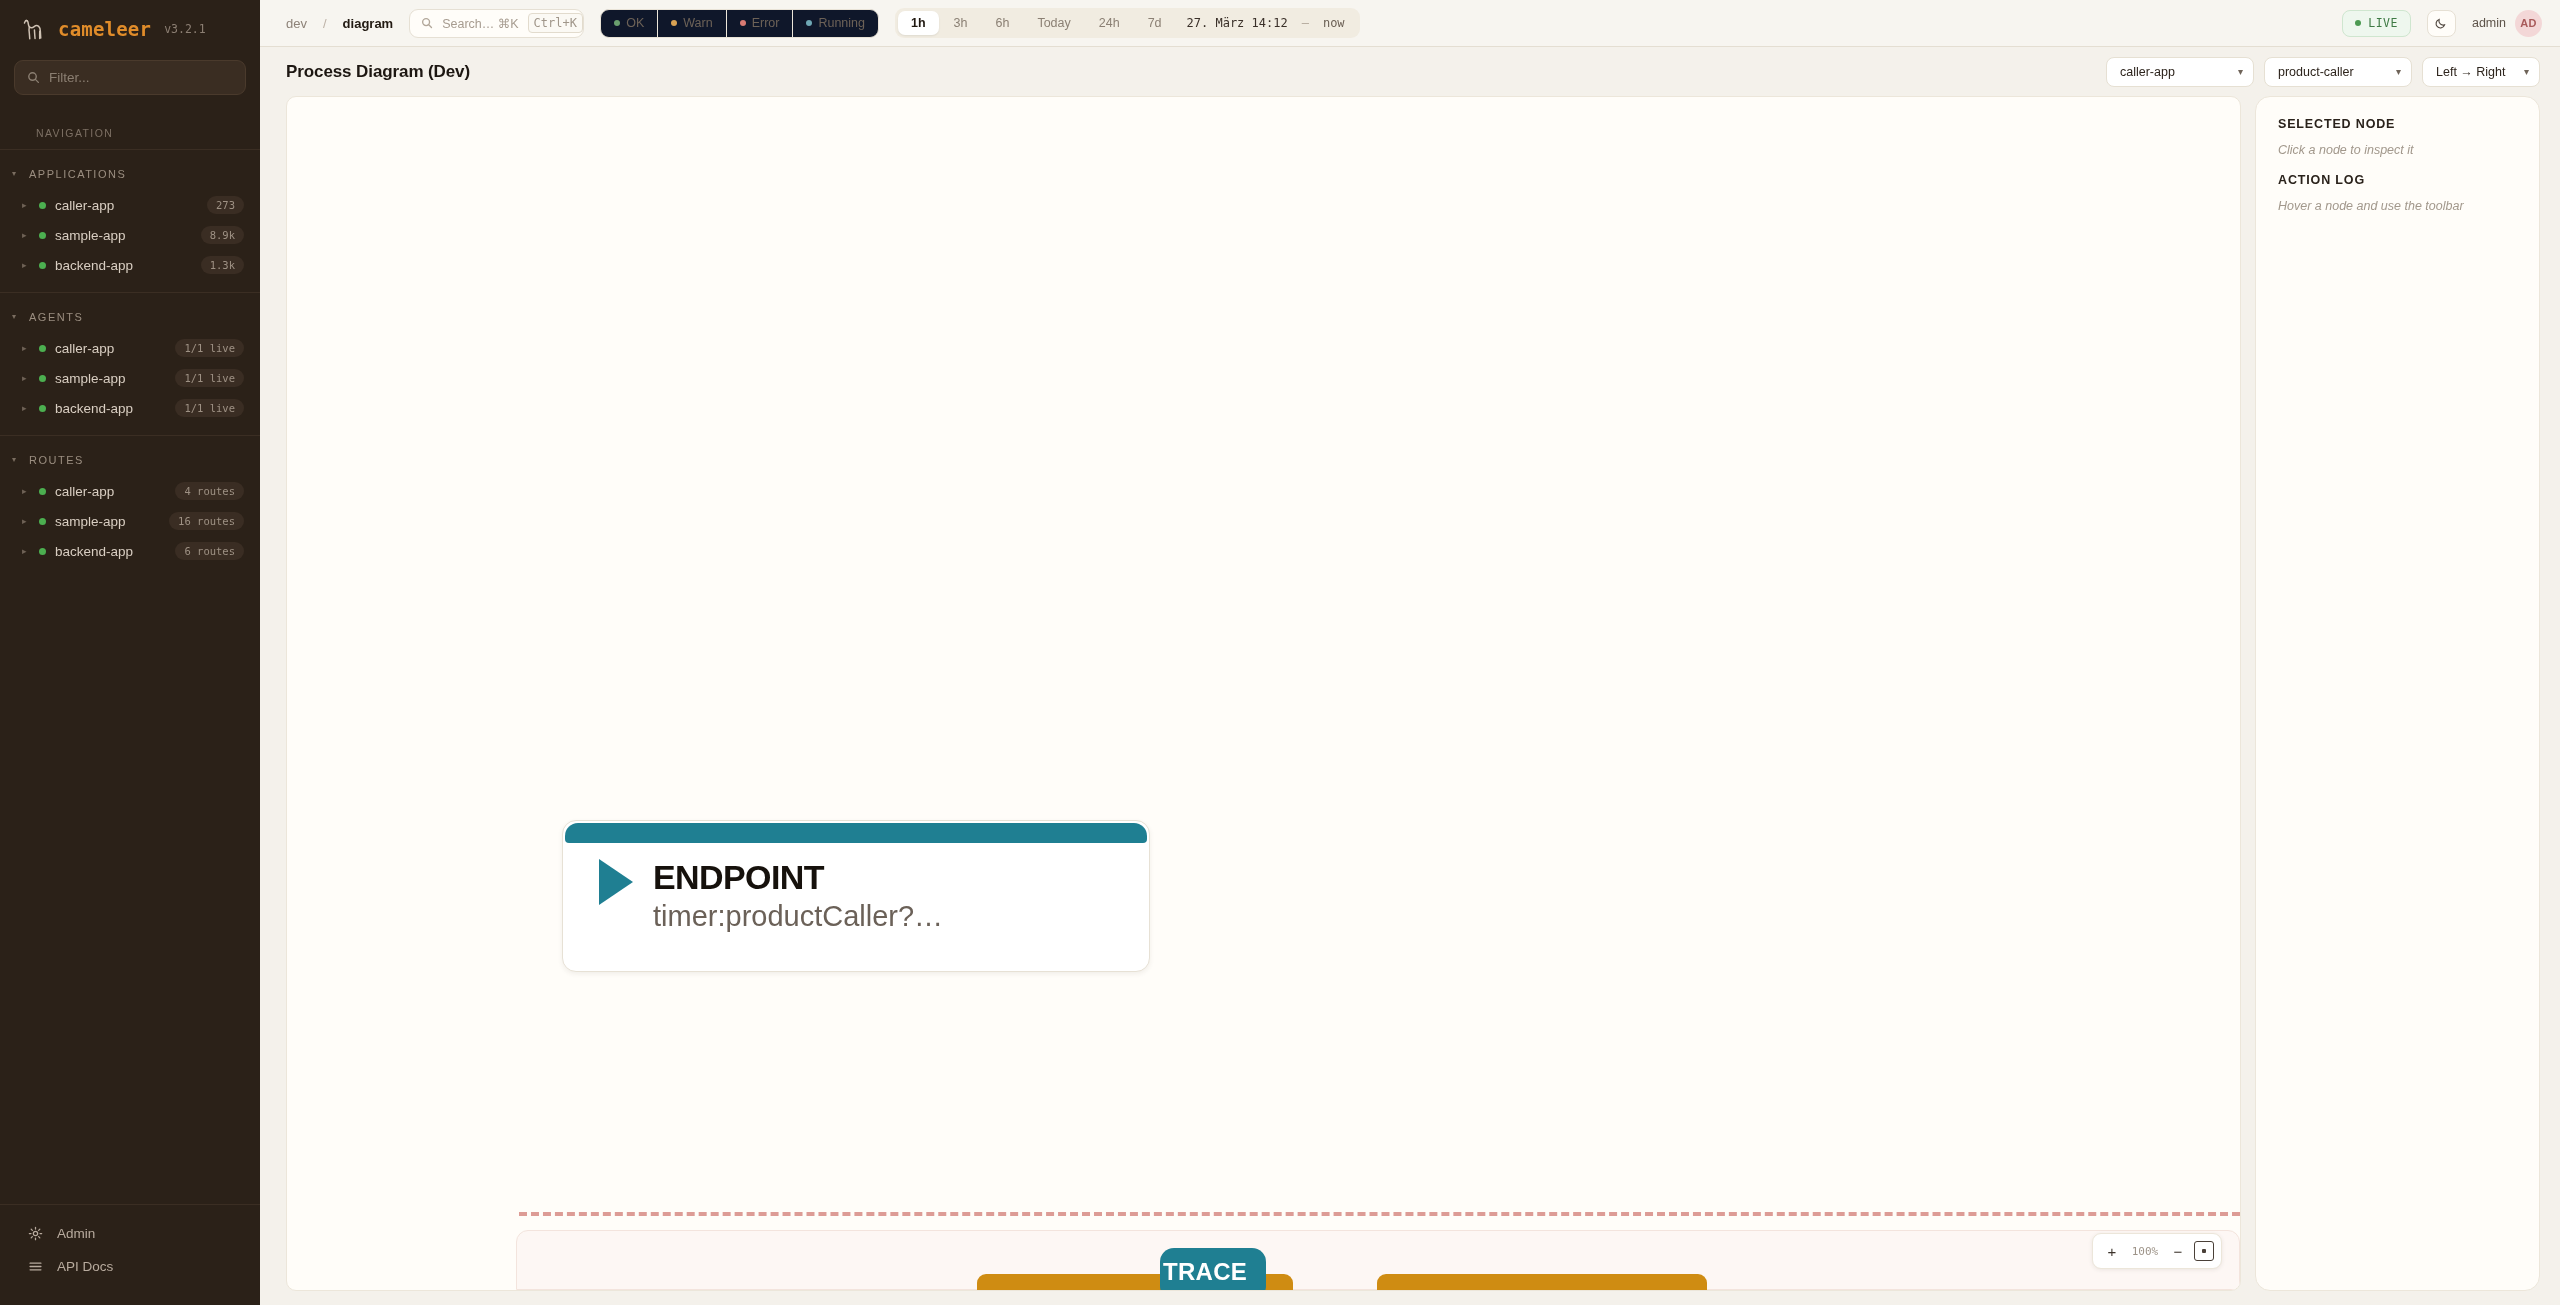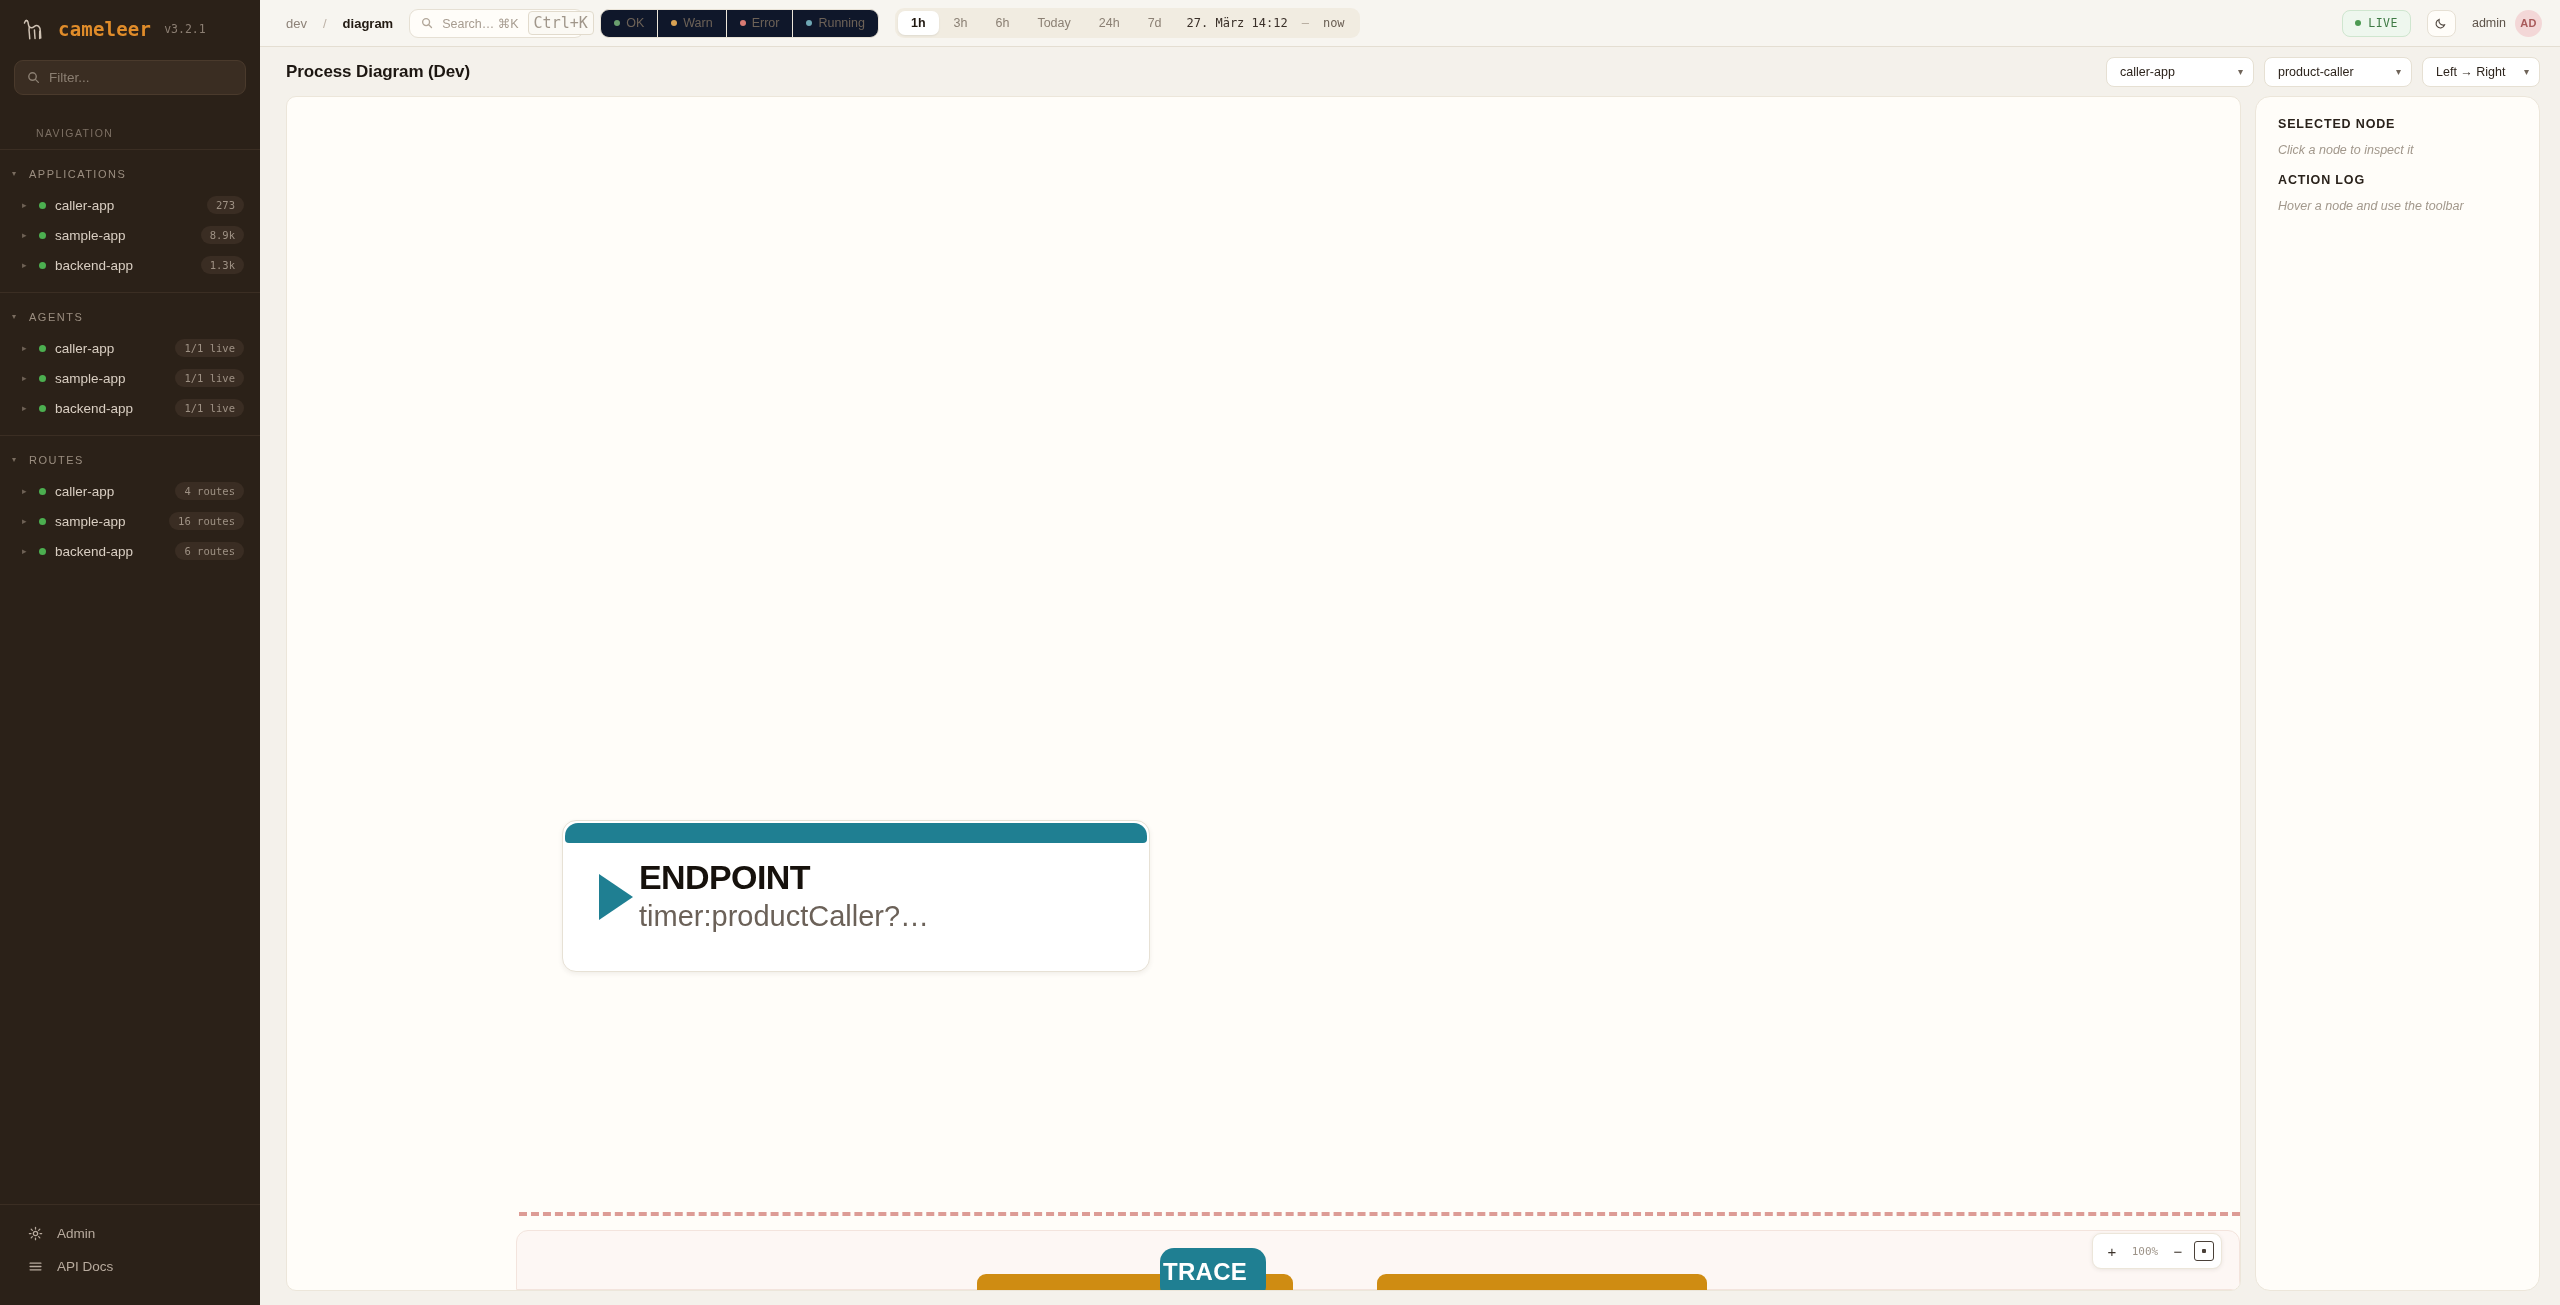--- a/index.html
+++ b/index.html
@@ -100,21 +100,21 @@
 
   .search-box {
     display: flex; align-items: center; gap: 9px;
     background: #fffdf9; border: 1px solid #e6e0d4;
     border-radius: 9px; height: 29px; padding: 0 9px 0 11px;
     width: 175px; cursor: text;
   }
   .search-box > svg { flex: 0 0 12px; }
   .search-ph { font-size: 12.5px; color: #a79c90; flex: 1 1 auto; white-space: nowrap; }
   .kbd {
-    font-family: "DejaVu Sans Mono", monospace; font-size: 15px;
+    font-family: "DejaVu Sans Mono", monospace; font-size: 12px;
     color: #a0968a; border: 1px solid #e2dbcd; border-radius: 4px;
     padding: 2px 5px; background: #fbf9f4;
   }
 
   .pills {
     display: flex; align-items: flex-start;
     background: #0f172a; border: 1px solid #e9e3d7; border-radius: 9px;
     height: 29px; overflow: hidden;
   }
   .pill {
@@ -199,21 +199,21 @@
 
   
   .node-endpoint {
     position: absolute; left: 275px; top: 723px;
     width: 588px; height: 152px;
     background: #ffffff; border: 1px solid #e7e1d5;
     border-radius: 14px; box-shadow: 0 2px 5px rgba(60,45,30,.07);
     overflow: hidden;
   }
   .node-bar { height: 20px; background: #1f7f92; border-radius: 13px 13px 4px 4px; margin: 2px 2px 0 2px; }
-  .node-body { display: flex; align-items: center; gap: 6px; padding: 16px 20px 0 36px; }
+  .node-body { display: flex; gap: 20px; padding: 16px 20px 0 36px; }
   .tri {
     width: 0; height: 0; flex: 0 0 auto;
     border-top: 23px solid transparent;
     border-bottom: 23px solid transparent;
     border-left: 34px solid #1f7f92;
   }
   .node-texts { min-width: 0; }
   .node-kind { font-size: 34px; font-weight: 700; color: #16110c; letter-spacing: -0.6px; line-height: 1.1; }
   .node-uri {
     font-size: 29px; color: #6b6158; line-height: 1.25; margin-top: 2px;

